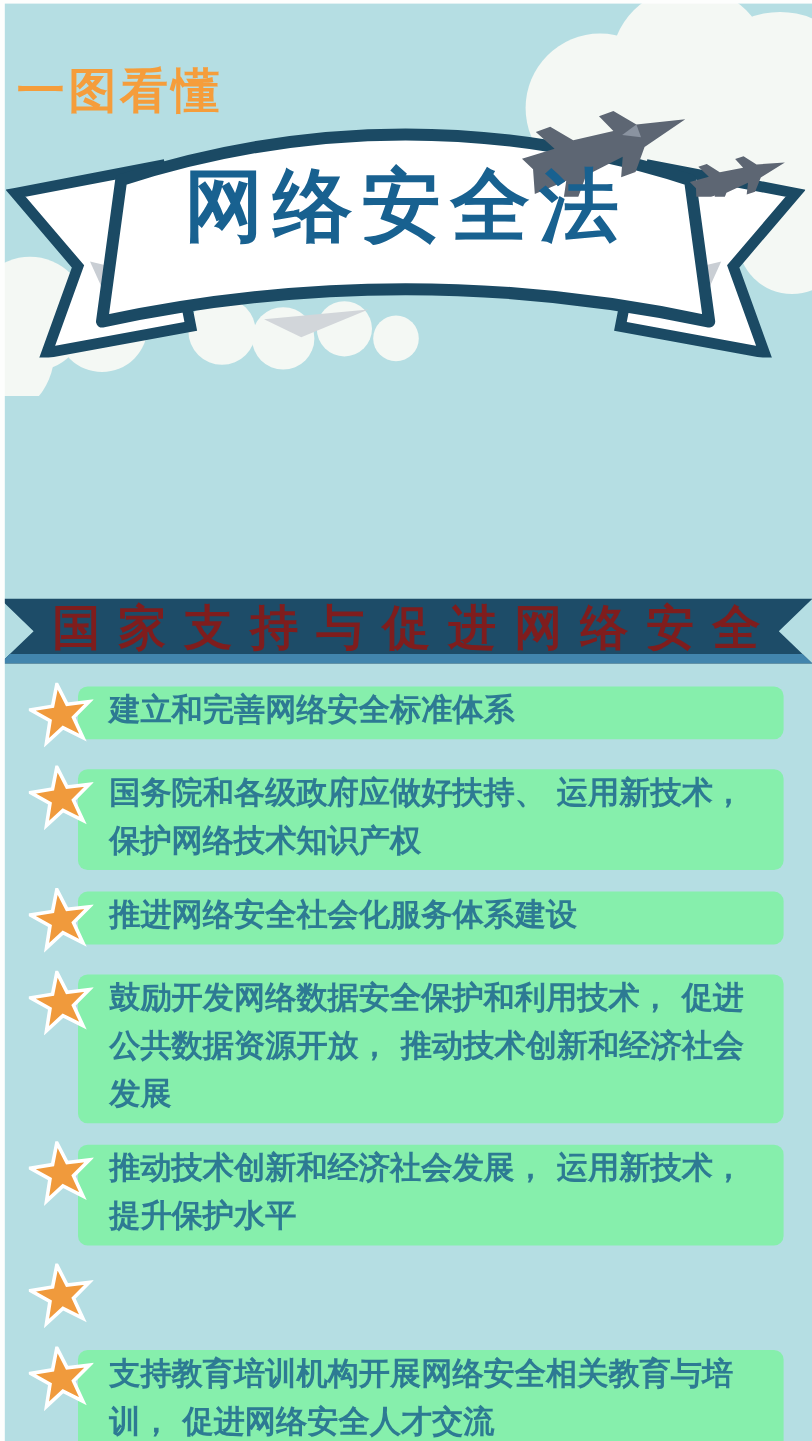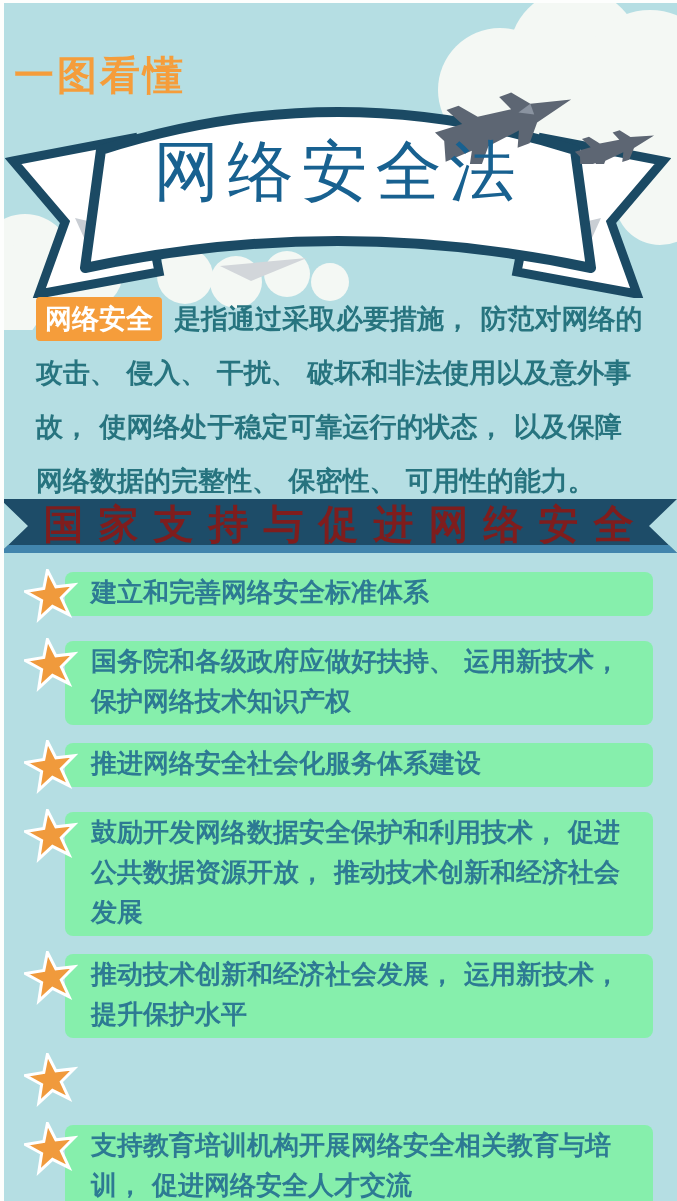--- a/index.html
+++ b/index.html
@@ -20,21 +20,21 @@
   
   .clouds{position:absolute;left:0;top:0;width:677px;height:330px;z-index:0;}
   .jets{position:absolute;left:418px;top:14px;width:259px;height:150px;z-index:2;}
   .kicker{
     position:absolute;left:14px;top:48px;z-index:3;
     font-size:40px;font-weight:bold;color:#f59d3b;letter-spacing:3px;
   }
   .ribbon{position:absolute;left:5px;top:106px;width:666px;height:192px;z-index:1;}
   .main-title{
     position:absolute;left:0;top:120px;width:677px;z-index:3;
-    text-align:center;font-size:66px;line-height:104px;font-weight:normal;
+    text-align:center;font-size:66px;line-height:104px;font-weight:bold;
     color:#186190;letter-spacing:8px;
   }
 
   
   .definition{
     position:absolute;left:36px;top:292px;width:610px;z-index:3;
     font-size:27px;font-weight:600;color:#27747f;line-height:54px;
     text-align:left;
   }
   .term-chip{
@@ -117,23 +117,20 @@
     <path d="M70 112 L104 120 L80 134 Z" fill="#c9ced4"></path>
     <path d="M596 112 L562 120 L586 134 Z" fill="#c9ced4"></path>
     <path d="M215 160 L302 152 L246 175 Z" fill="#d2d6da"></path>
 
     <path d="M96 44 Q333 -32 570 44 L586 162 Q333 108 80 162 Z" fill="#ffffff" stroke="#1b4a64" stroke-width="10" stroke-linejoin="round"></path>
   </svg>
 
   <div class="kicker">一图看懂</div>
   <div class="main-title">网络安全法</div>
 
-  <div class="definition">
-    <span class="term-chip">网络安全</span><span>是指通过采取必要措施， 防范对网络的攻击、 侵入、 干扰、 破坏和非法使用以及意外事故， 使网络处于稳定可靠运行的状态， 以及保障网络数据的完整性、 保密性、 可用性的能力。</span>
-  </div>
 
   <div class="section-banner">
     <svg width="677" height="62" viewBox="0 0 677 62">
       <defs>
         <clipPath id="bclip">
           <path d="M0 3 L677 3 L649 30 L677 57 L0 57 L28 30 Z"></path>
         </clipPath>
       </defs>
       <path d="M0 3 L677 3 L649 30 L677 57 L0 57 L28 30 Z" fill="#1d4c68"></path>
       <rect x="0" y="49" width="677" height="8" fill="#4285ad" clip-path="url(#bclip)"></rect>

